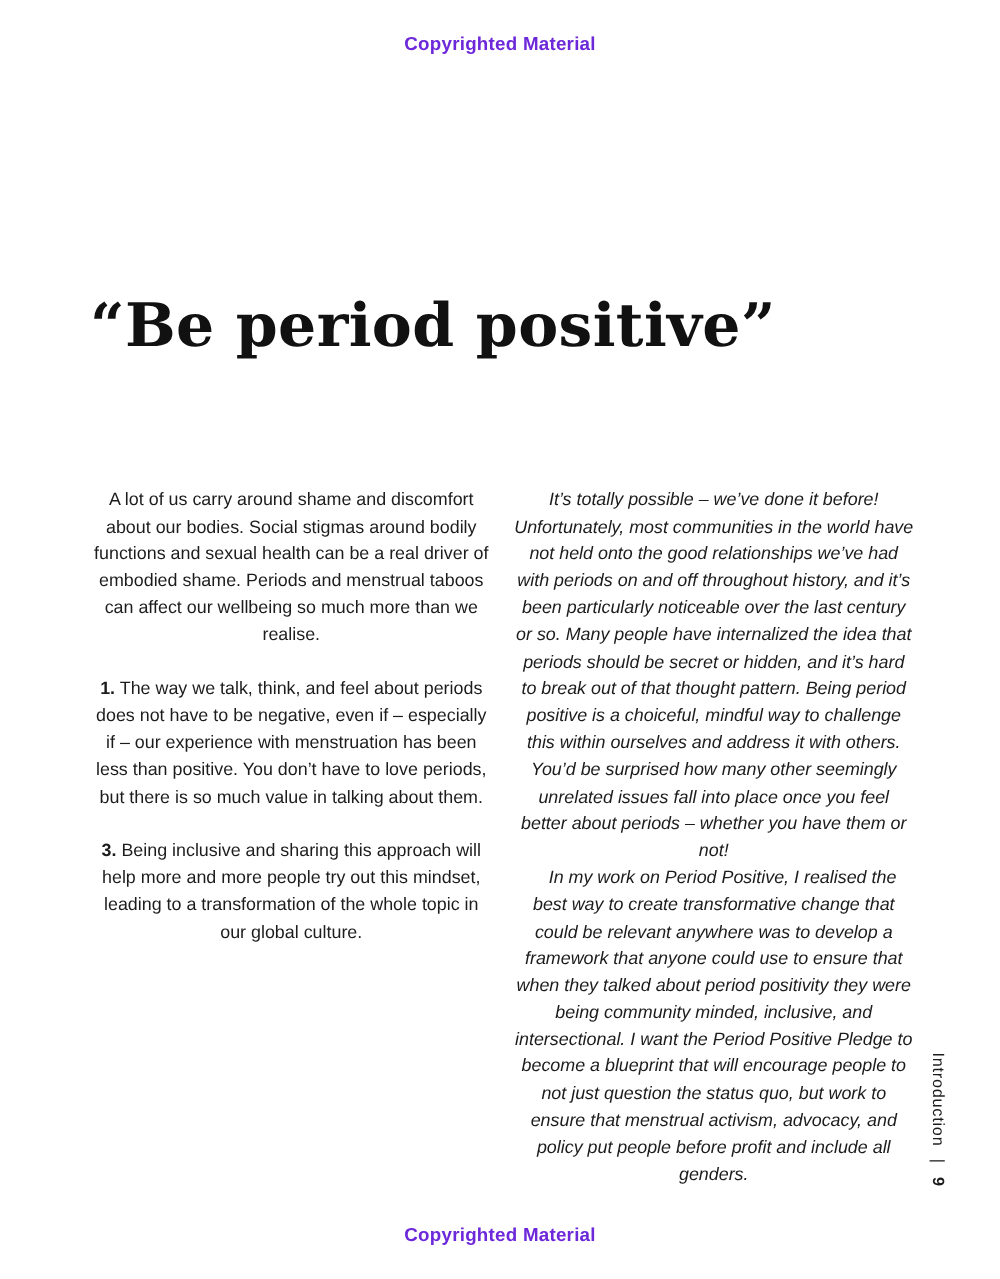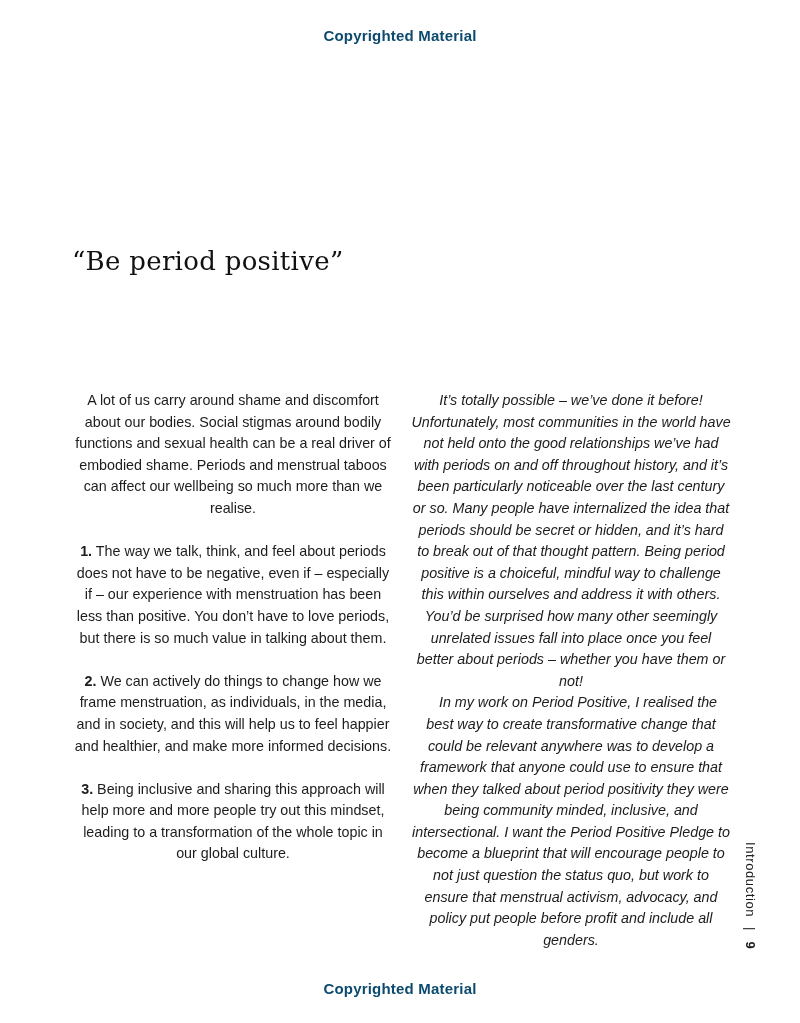--- a/index.html
+++ b/index.html
@@ -15,34 +15,34 @@
       color: #1a1a1a;
     }
     .watermark {
       position: absolute;
       left: 0;
       width: 800px;
       text-align: center;
       font-family: "Liberation Sans", sans-serif;
       font-weight: bold;
       font-size: 15px;
-      color: #0c4a6e;
+      color: #6d28d9;
       letter-spacing: 0.2px;
     }
     .watermark.top { top: 27px; }
     .watermark.bottom { top: 980px; }
 
     .headline {
       position: absolute;
       left: 72px;
       top: 240px;
       margin: 0;
       font-family: "DejaVu Serif", serif;
-      font-weight: normal;
-      font-size: 26px;
+      font-weight: bold;
+      font-size: 48px;
       line-height: 43px;
       color: #111111;
       letter-spacing: 0.3px;
     }
     .headline span { display: block; white-space: nowrap; }
 
     .col {
       position: absolute;
       top: 390px;
       width: 322px;
@@ -85,24 +85,20 @@
 </h1>
 
 <div class="col left">
   <p>A lot of us carry around shame and discomfort about our bodies. Social stigmas around bodily functions and sexual health can be a real driver of embodied shame. Periods and menstrual taboos can affect our wellbeing so much more than we realise.</p>
 
   <p class="gap">
     <span class="num">1.</span>
     <span>The way we talk, think, and feel about periods does not have to be negative, even if – especially if – our experience with menstruation has been less than positive. You don’t have to love periods, but there is so much value in talking about them.</span>
   </p>
 
-  <p class="gap">
-    <span class="num">2.</span>
-    <span>We can actively do things to change how we frame menstruation, as individuals, in the media, and in society, and this will help us to feel happier and healthier, and make more informed decisions.</span>
-  </p>
 
   <p class="gap">
     <span class="num">3.</span>
     <span>Being inclusive and sharing this approach will help more and more people try out this mindset, leading to a transformation of the whole topic in our global culture.</span>
   </p>
 </div>
 
 <div class="col right">
   <p>It’s totally possible – we’ve done it before! Unfortunately, most communities in the world have not held onto the good relationships we’ve had with periods on and off throughout history, and it’s been particularly noticeable over the last century or so. Many people have internalized the idea that periods should be secret or hidden, and it’s hard to break out of that thought pattern. Being period positive is a choiceful, mindful way to challenge this within ourselves and address it with others. You’d be surprised how many other seemingly unrelated issues fall into place once you feel better about periods – whether you have them or not!</p>
   <p class="indent">In my work on Period Positive, I realised the best way to create transformative change that could be relevant anywhere was to develop a framework that anyone could use to ensure that when they talked about period positivity they were being community minded, inclusive, and intersectional. I want the Period Positive Pledge to become a blueprint that will encourage people to not just question the status quo, but work to ensure that menstrual activism, advocacy, and policy put people before profit and include all genders.</p>

